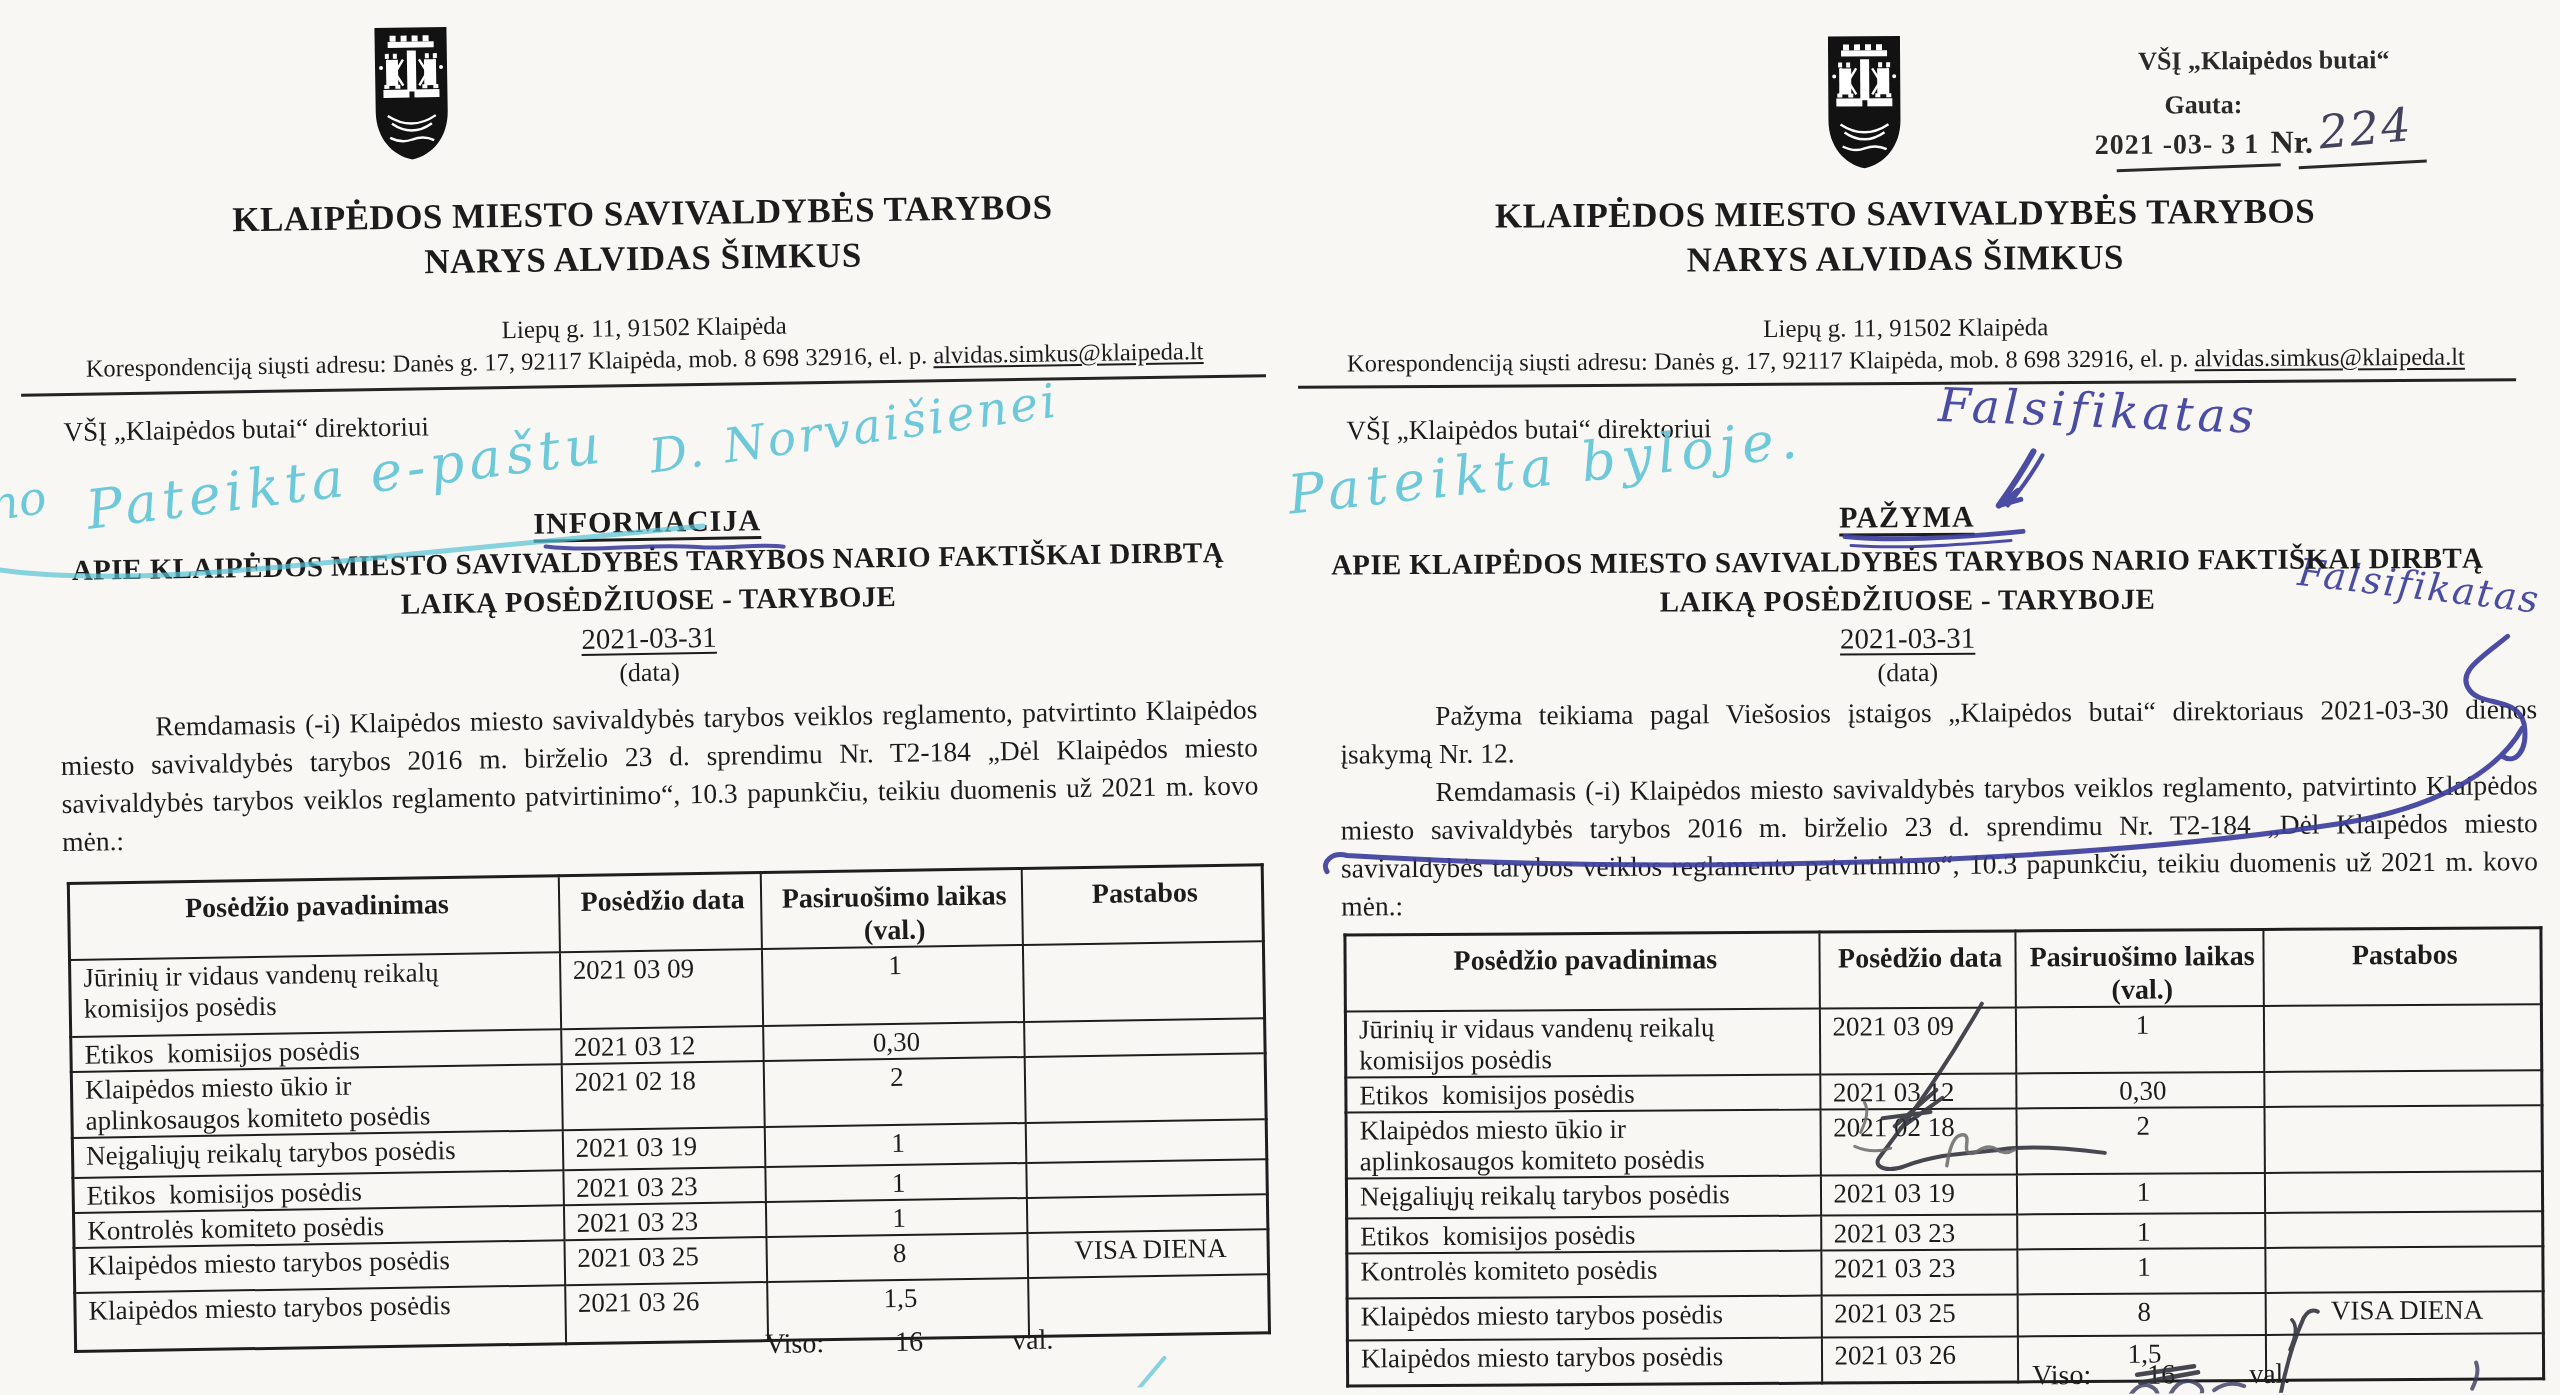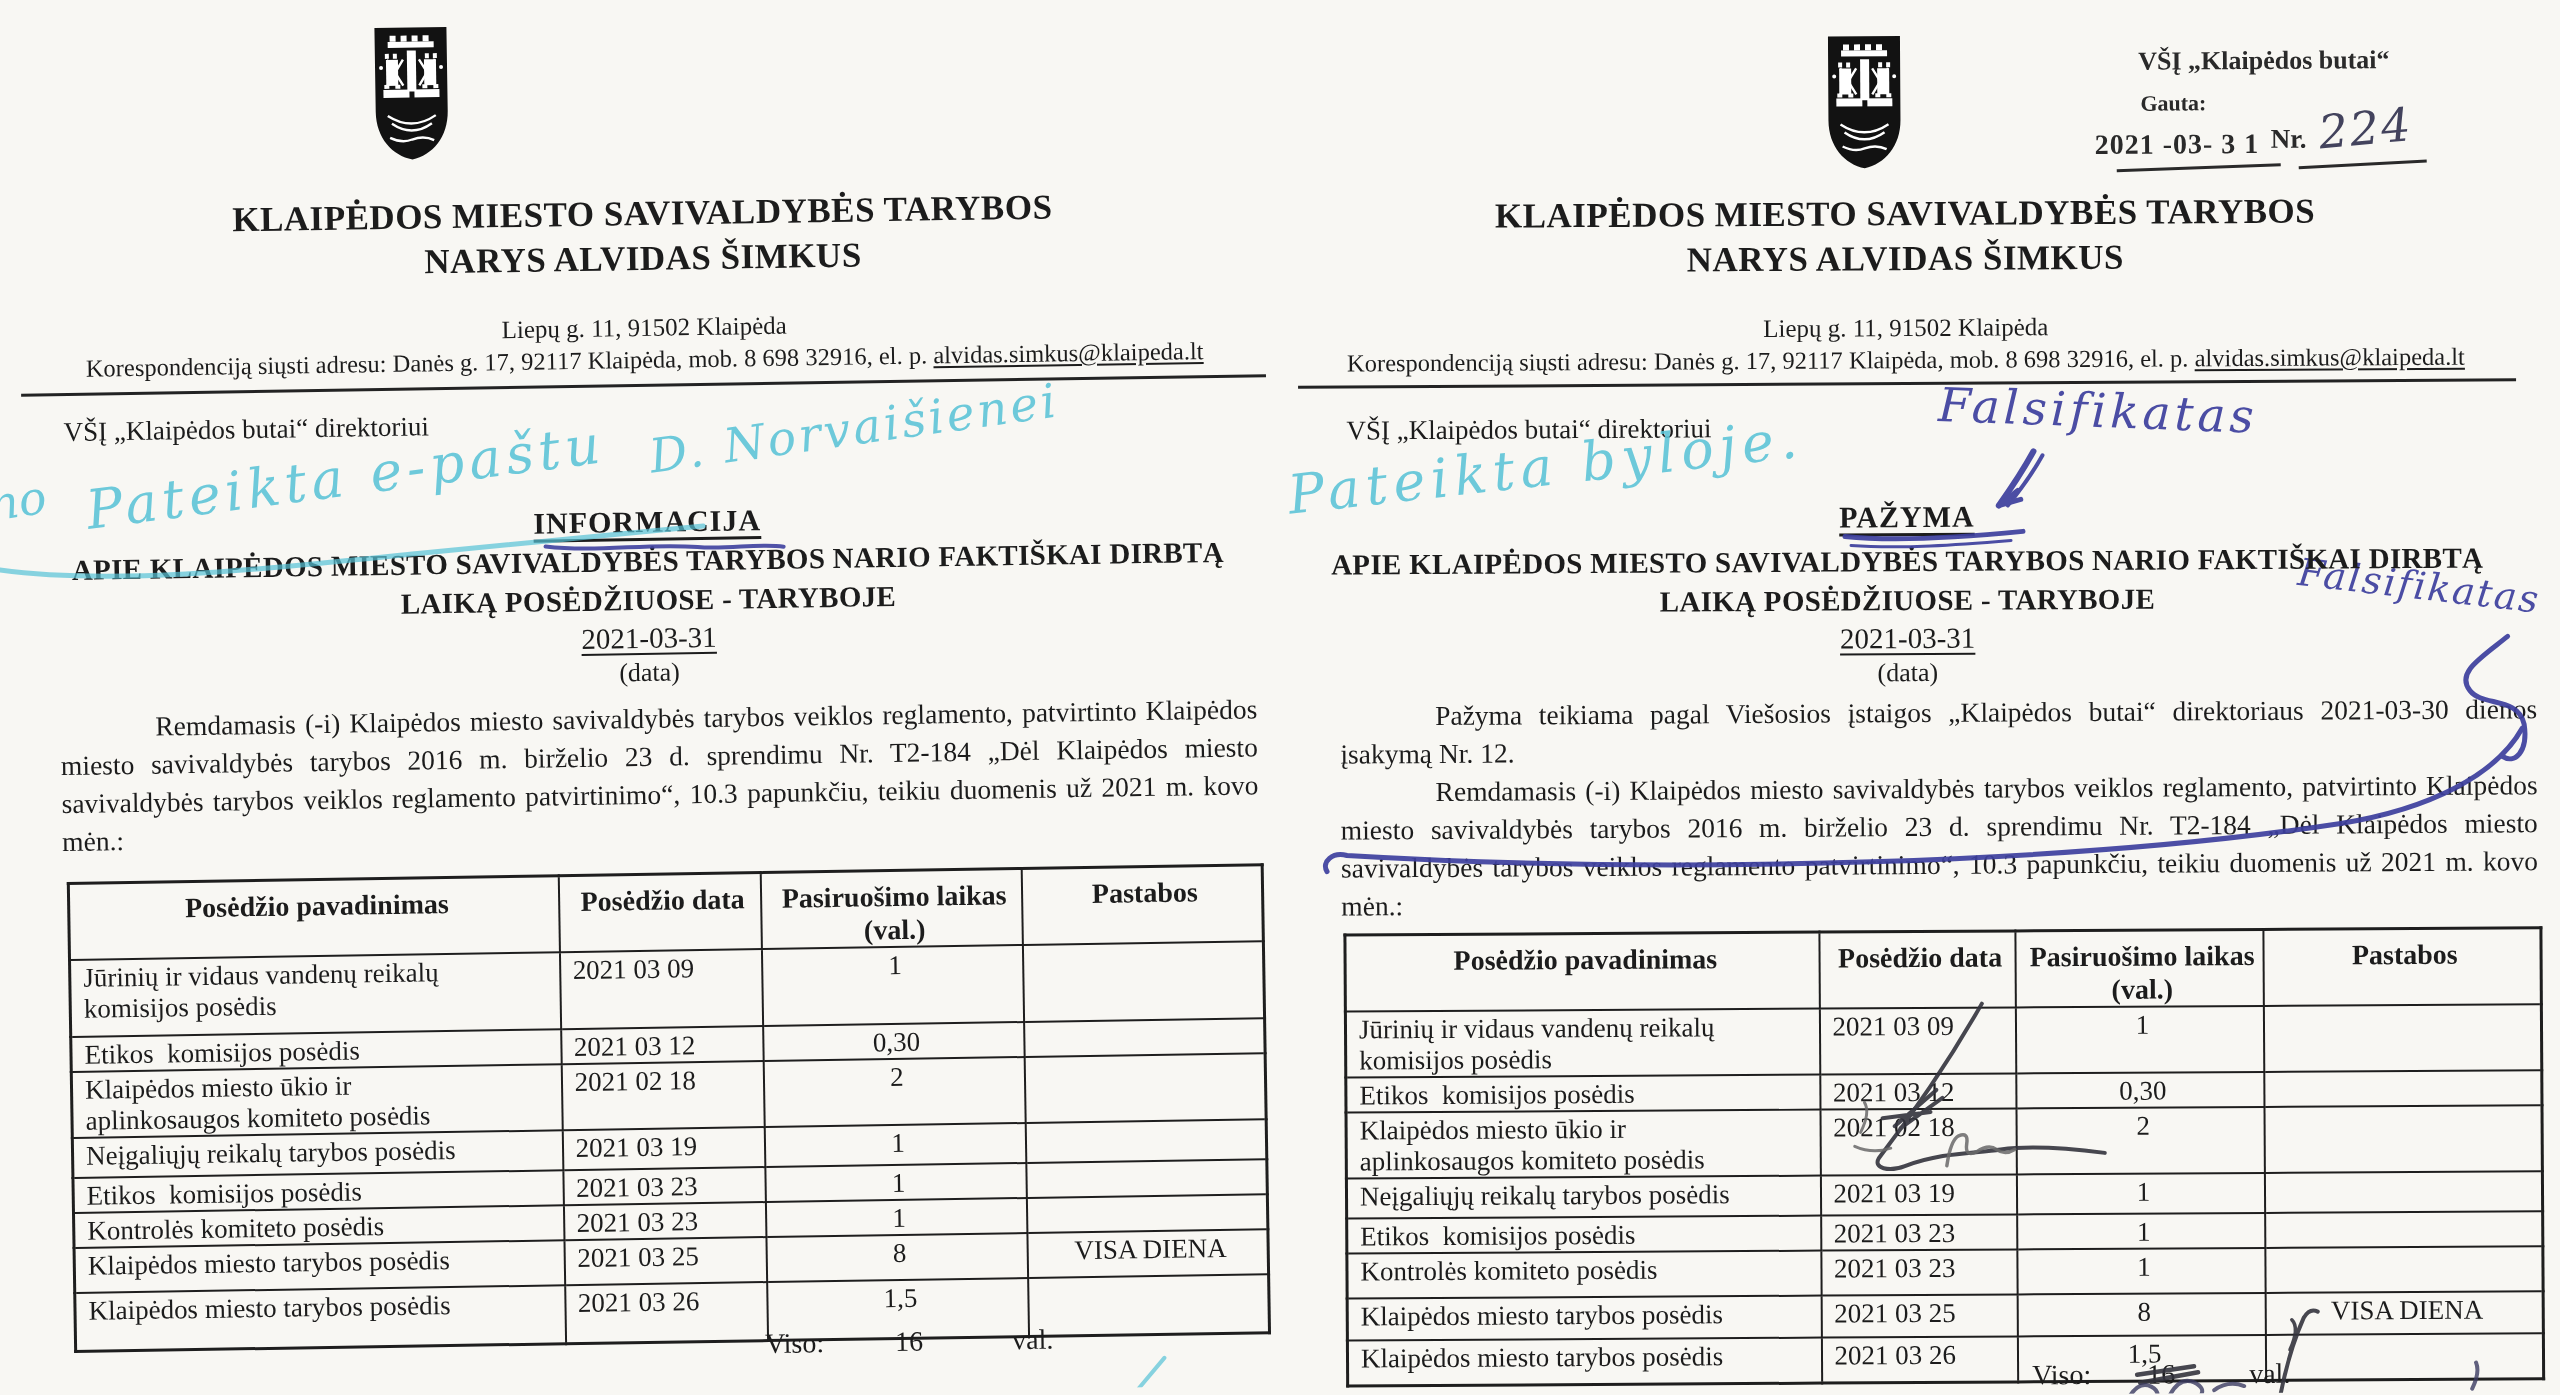--- a/index.html
+++ b/index.html
@@ -212,23 +212,23 @@
     </g>
     <g stroke="#fff" stroke-width="2.4" fill="none">
       <path d="M14,34 L30,60 M30,34 L14,60 M46,34 L62,60 M62,34 L46,60"></path>
       <path d="M14,90 Q38,106 62,90 M18,98 Q38,112 58,98"></path>
       <path d="M16,112 Q28,118 38,114 Q50,110 60,115"></path>
     </g>
     <path d="M36,66 h5 v8 h-5 z" fill="#121212"></path>
   </svg>
 
   <div class="abs stamp" style="left:862px;top:48px;font-size:26px">VŠĮ „Klaipėdos butai“</div>
-  <div class="abs stamp" style="left:864px;top:92px;font-size:22px">Gauta:</div>
+  <div class="abs stamp" style="left:888px;top:92px;font-size:26px">Gauta:</div>
   <div class="abs stamp" style="left:818px;top:130px;font-size:28px;letter-spacing:1px">2021 -03- 3 1</div>
-  <div class="abs stamp" style="left:994px;top:126px;font-size:27px">Nr.</div>
+  <div class="abs stamp" style="left:994px;top:126px;font-size:32px">Nr.</div>
   <div class="abs hand darkink" style="left:1042px;top:108px;font-size:46px;letter-spacing:2px;transform:rotate(-5deg)">224</div>
 
   <div class="abs ctr org t-org1">KLAIPĖDOS MIESTO SAVIVALDYBĖS TARYBOS</div>
   <div class="abs ctr org t-org2">NARYS ALVIDAS ŠIMKUS</div>
   <div class="abs ctr addr1">Liepų g. 11, 91502 Klaipėda</div>
   <div class="abs ctr addr2"><span>Korespondenciją siųsti adresu: Danės g. 17, 92117 Klaipėda, mob. 8 698 32916, el. p. </span><span class="email">alvidas.simkus@klaipeda.lt</span></div>
   <div class="abs hdr-rule" style="left:20px;top:382px;width:1218px"></div>
 
   <div class="abs recipient" style="top:412px">VŠĮ „Klaipėdos butai“ direktoriui</div>
 

